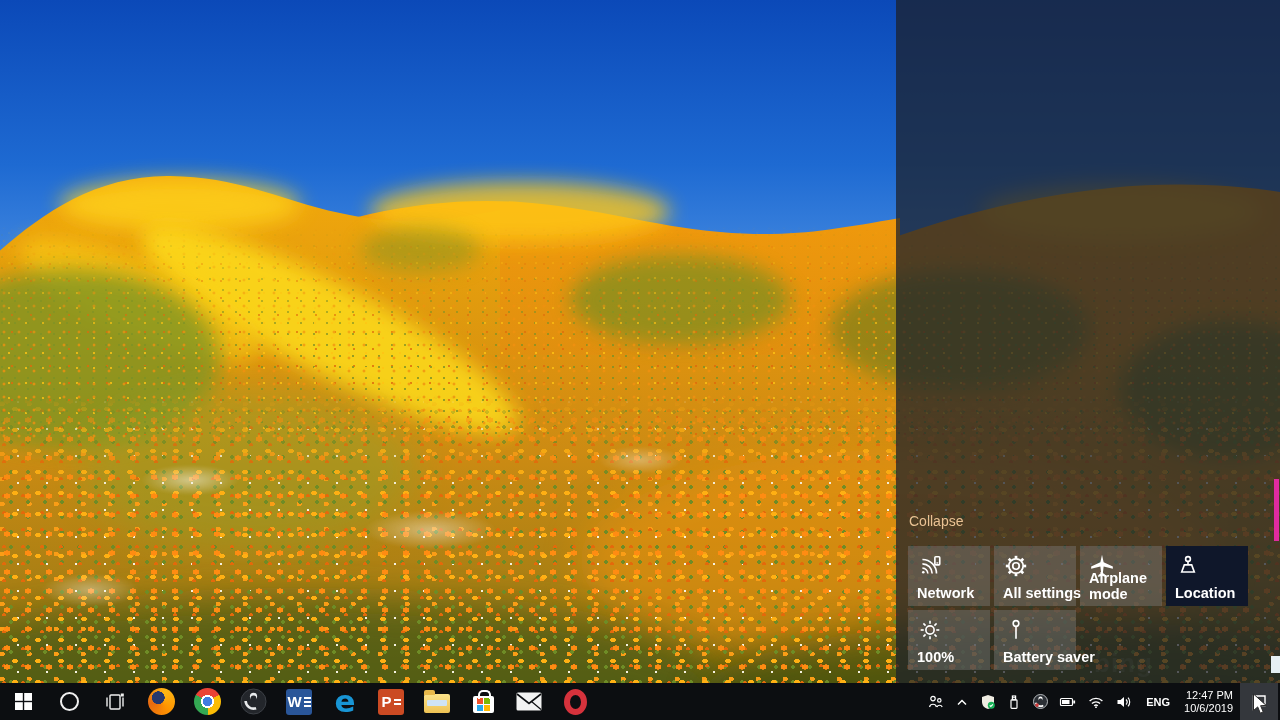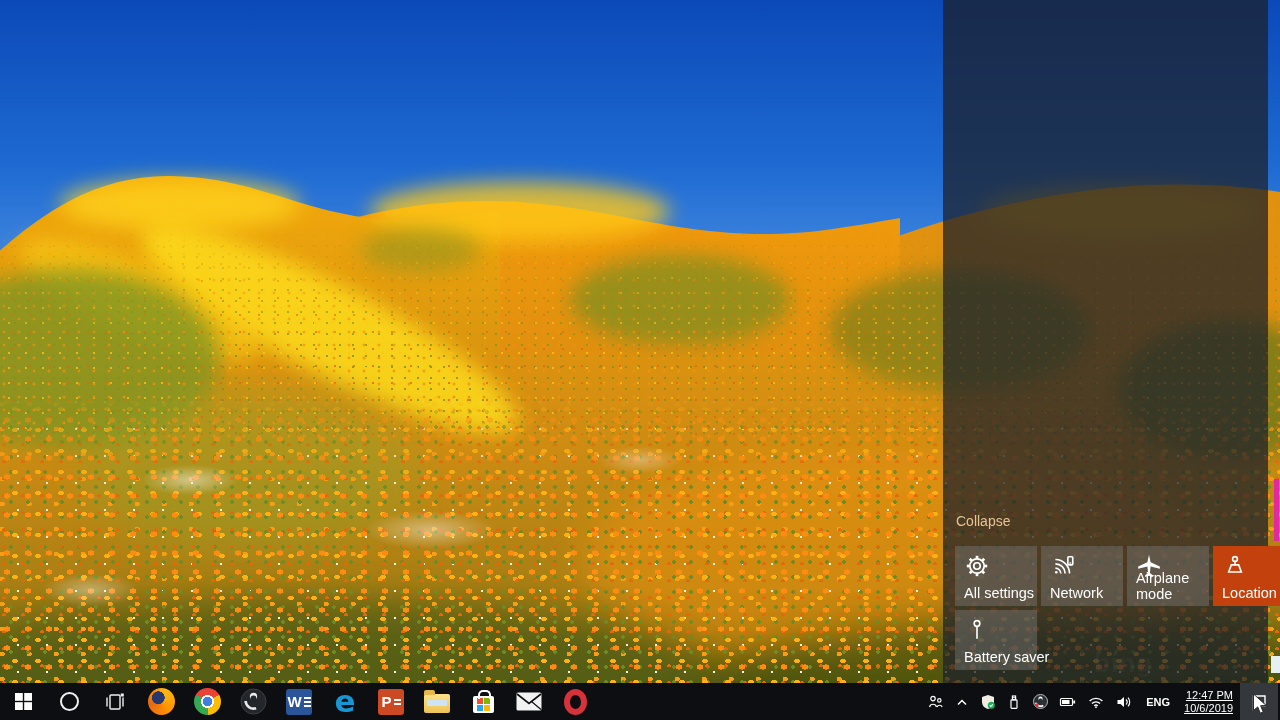--- a/index.html
+++ b/index.html
@@ -35,27 +35,27 @@
   .white-patches{position:absolute;top:420px;left:0;width:940px;height:220px;filter:blur(1px);
     background:
       radial-gradient(70px 22px at 190px 60px,rgba(252,252,244,.5),transparent 70%),
       radial-gradient(95px 28px at 430px 110px,rgba(250,250,240,.45),transparent 70%),
       radial-gradient(70px 24px at 90px 170px,rgba(248,248,238,.4),transparent 70%),
       radial-gradient(60px 20px at 640px 40px,rgba(250,250,242,.35),transparent 70%);}
   .bing-watermark{position:absolute;left:1094px;top:648px;z-index:21;
     font-size:26px;font-weight:bold;letter-spacing:1px;color:rgba(255,255,255,0.13);}
 
   
-  .action-center{position:absolute;top:0;right:12px;width:325px;height:683px;z-index:22;
+  .action-center{position:absolute;top:0;right:0;width:384px;height:683px;z-index:22;
     background:rgba(28,32,42,0.74);}
   .quick-actions{position:absolute;left:12px;bottom:13px;} 
   .collapse-label{display:block;color:#eac293;font-size:14px;margin:0 0 17px 1px;cursor:default;}
   .tiles{display:grid;grid-template-columns:repeat(4,82px);grid-auto-rows:60px;gap:4px;}
-  .tile{position:relative;background:rgba(126,126,126,0.42);color:#fff;}
-  .tile.active{background:#c2410c;}
+  .tile{position:relative;background:rgba(126,126,126,0.42);color:#fff;font-weight:bold;}
+  .tile.active{background:#0f172a;}
   .tile .ticon{position:absolute;top:7px;left:9px;}
   .tile .tlabel{position:absolute;left:9px;bottom:5px;font-size:14.5px;line-height:16px;white-space:nowrap;}
   .tile .tlabel.wrap{white-space:normal;width:70px;bottom:4px;}
 
   
   .artifact-magenta{position:absolute;left:1274px;top:479px;width:5px;height:62px;background:#e02ba0;z-index:26;}
   .artifact-white{position:absolute;left:1271px;top:656px;width:9px;height:17px;background:#e6f0f2;z-index:26;}
 
   
   .taskbar{position:absolute;left:0;bottom:0;width:1280px;height:37px;background:#0c0e11;
@@ -84,21 +84,21 @@
     display:flex;align-items:center;justify-content:center;}
   .store-bag:before{content:"";position:absolute;top:-6px;left:5px;width:9px;height:7px;
     border:2px solid #fff;border-bottom:none;border-radius:5px 5px 0 0;}
   .win4{display:grid;grid-template-columns:6px 6px;grid-auto-rows:6px;gap:1px;}
   .win4 i{display:block;}
   .opera-o{width:23px;height:26px;border:6px solid #d6323c;border-radius:50%;box-sizing:border-box;}
 
   .tray{margin-left:auto;display:flex;align-items:center;height:100%;}
   .tray-ic{display:flex;align-items:center;justify-content:center;padding:0 5px;height:100%;}
   .tray-text{color:#fff;font-size:11px;padding:0 8px;font-weight:bold;}
-  .clock{color:#fff;font-size:11px;line-height:13px;text-align:right;padding:0 7px 0 6px;text-decoration:underline;}
+  .clock{color:#fff;font-size:11px;line-height:13px;text-align:right;padding:0 7px 0 6px;}
   .ac-btn{width:38px;height:37px;background:#34373c;display:flex;align-items:center;justify-content:center;margin-right:2px;}
 
   .cursor{position:absolute;left:1252px;top:693px;z-index:50;}
 </style>
 </head>
 <body>
 
 <div class="desktop">
 
   <div class="wallpaper">
@@ -151,66 +151,80 @@
   </div>
 
   <div class="bing-watermark">bing</div>
 
   <div class="action-center">
     <div class="quick-actions">
       <span class="collapse-label">Collapse</span>
       <div class="tiles">
 
         <div class="tile">
+          <svg class="ticon" width="26" height="26" viewBox="0 0 24 24" fill="none" stroke="#fff" stroke-width="1.5">
+            <path d="M5 14 A5 5 0 0 1 10 19"></path>
+              <path d="M5 10 A9 9 0 0 1 14 19"></path>
+              <path d="M5 6 A13 13 0 0 1 18 19"></path>
+            <circle cx="5.8" cy="17.8" r="1.2" fill="#fff" stroke="none"></circle>
+            <rect x="16.5" y="3.5" width="4.5" height="7.5" rx="0.8"></rect>
+              <rect x="17.9" y="8.6" width="1.7" height="1.2" fill="#fff" stroke="none"></rect>
+          </svg>
+          <span class="tlabel">Network</span>
+        </div>
+
+        <div class="tile">
           <svg class="ticon" width="26" height="26" viewBox="0 0 24 24" fill="none" stroke="#fff">
             <circle cx="12" cy="12" r="6.6" stroke-width="1.6"></circle>
               <circle cx="12" cy="12" r="3" stroke-width="1.6"></circle>
             <g stroke-width="2.5">
               <line x1="18.6" y1="12" x2="21.4" y2="12"></line>
                 <line x1="16.7" y1="16.7" x2="18.7" y2="18.7"></line>
               <line x1="12" y1="18.6" x2="12" y2="21.4"></line>
                 <line x1="7.3" y1="16.7" x2="5.3" y2="18.7"></line>
               <line x1="5.4" y1="12" x2="2.6" y2="12"></line>
                 <line x1="7.3" y1="7.3" x2="5.3" y2="5.3"></line>
               <line x1="12" y1="5.4" x2="12" y2="2.6"></line>
                 <line x1="16.7" y1="7.3" x2="18.7" y2="5.3"></line>
             </g>
           </svg>
           <span class="tlabel">All settings</span>
         </div>
 
         <div class="tile">
-          <svg class="ticon" width="26" height="26" viewBox="0 0 24 24" fill="none" stroke="#fff" stroke-width="1.5">
-            <path d="M5 14 A5 5 0 0 1 10 19"></path>
-              <path d="M5 10 A9 9 0 0 1 14 19"></path>
-              <path d="M5 6 A13 13 0 0 1 18 19"></path>
-            <circle cx="5.8" cy="17.8" r="1.2" fill="#fff" stroke="none"></circle>
-            <rect x="16.5" y="3.5" width="4.5" height="7.5" rx="0.8"></rect>
-              <rect x="17.9" y="8.6" width="1.7" height="1.2" fill="#fff" stroke="none"></rect>
-          </svg>
-          <span class="tlabel">Network</span>
-        </div>
-
-        <div class="tile">
           <svg class="ticon" width="26" height="26" viewBox="0 0 24 24">
             <path d="M12 1.5 L13.5 8.5 L22 12.5 L22 14.5 L13.5 12.5 L12.8 18.5 L15.5 20.5 L15.5 22.2 L12 21 L8.5 22.2 L8.5 20.5 L11.2 18.5 L10.5 12.5 L2 14.5 L2 12.5 L10.5 8.5 Z" fill="#fff"></path>
           </svg>
           <span class="tlabel wrap">Airplane mode</span>
         </div>
 
         <div class="tile active">
           <svg class="ticon" width="26" height="26" viewBox="0 0 24 24" fill="none" stroke="#fff" stroke-width="1.5">
             <circle cx="12" cy="5.5" r="2.2"></circle>
               <line x1="12" y1="7.7" x2="12" y2="11"></line>
             <path d="M8.6 11 L15.4 11 L17.8 17.5 L6.2 17.5 Z"></path>
           </svg>
           <span class="tlabel">Location</span>
         </div>
 
 
+        <div class="tile">
+          <svg class="ticon" width="26" height="26" viewBox="0 0 24 24" fill="none" stroke="#fff" stroke-width="1.5">
+            <circle cx="12" cy="12" r="3.8"></circle>
+            <line x1="17.8" y1="12" x2="20.6" y2="12"></line>
+              <line x1="16.1" y1="16.1" x2="18.1" y2="18.1"></line>
+            <line x1="12" y1="17.8" x2="12" y2="20.6"></line>
+              <line x1="7.9" y1="16.1" x2="5.9" y2="18.1"></line>
+            <line x1="6.2" y1="12" x2="3.4" y2="12"></line>
+              <line x1="7.9" y1="7.9" x2="5.9" y2="5.9"></line>
+            <line x1="12" y1="6.2" x2="12" y2="3.4"></line>
+              <line x1="16.1" y1="7.9" x2="18.1" y2="5.9"></line>
+          </svg>
+          <span class="tlabel">100%</span>
+        </div>
 
 
         <div class="tile">
           <svg class="ticon" width="26" height="26" viewBox="0 0 24 24" fill="none" stroke="#fff" stroke-width="1.5">
             <circle cx="12" cy="6" r="2.6"></circle>
               <line x1="12" y1="8.6" x2="12" y2="20"></line>
           </svg>
           <span class="tlabel">Battery saver</span>
         </div>
 

